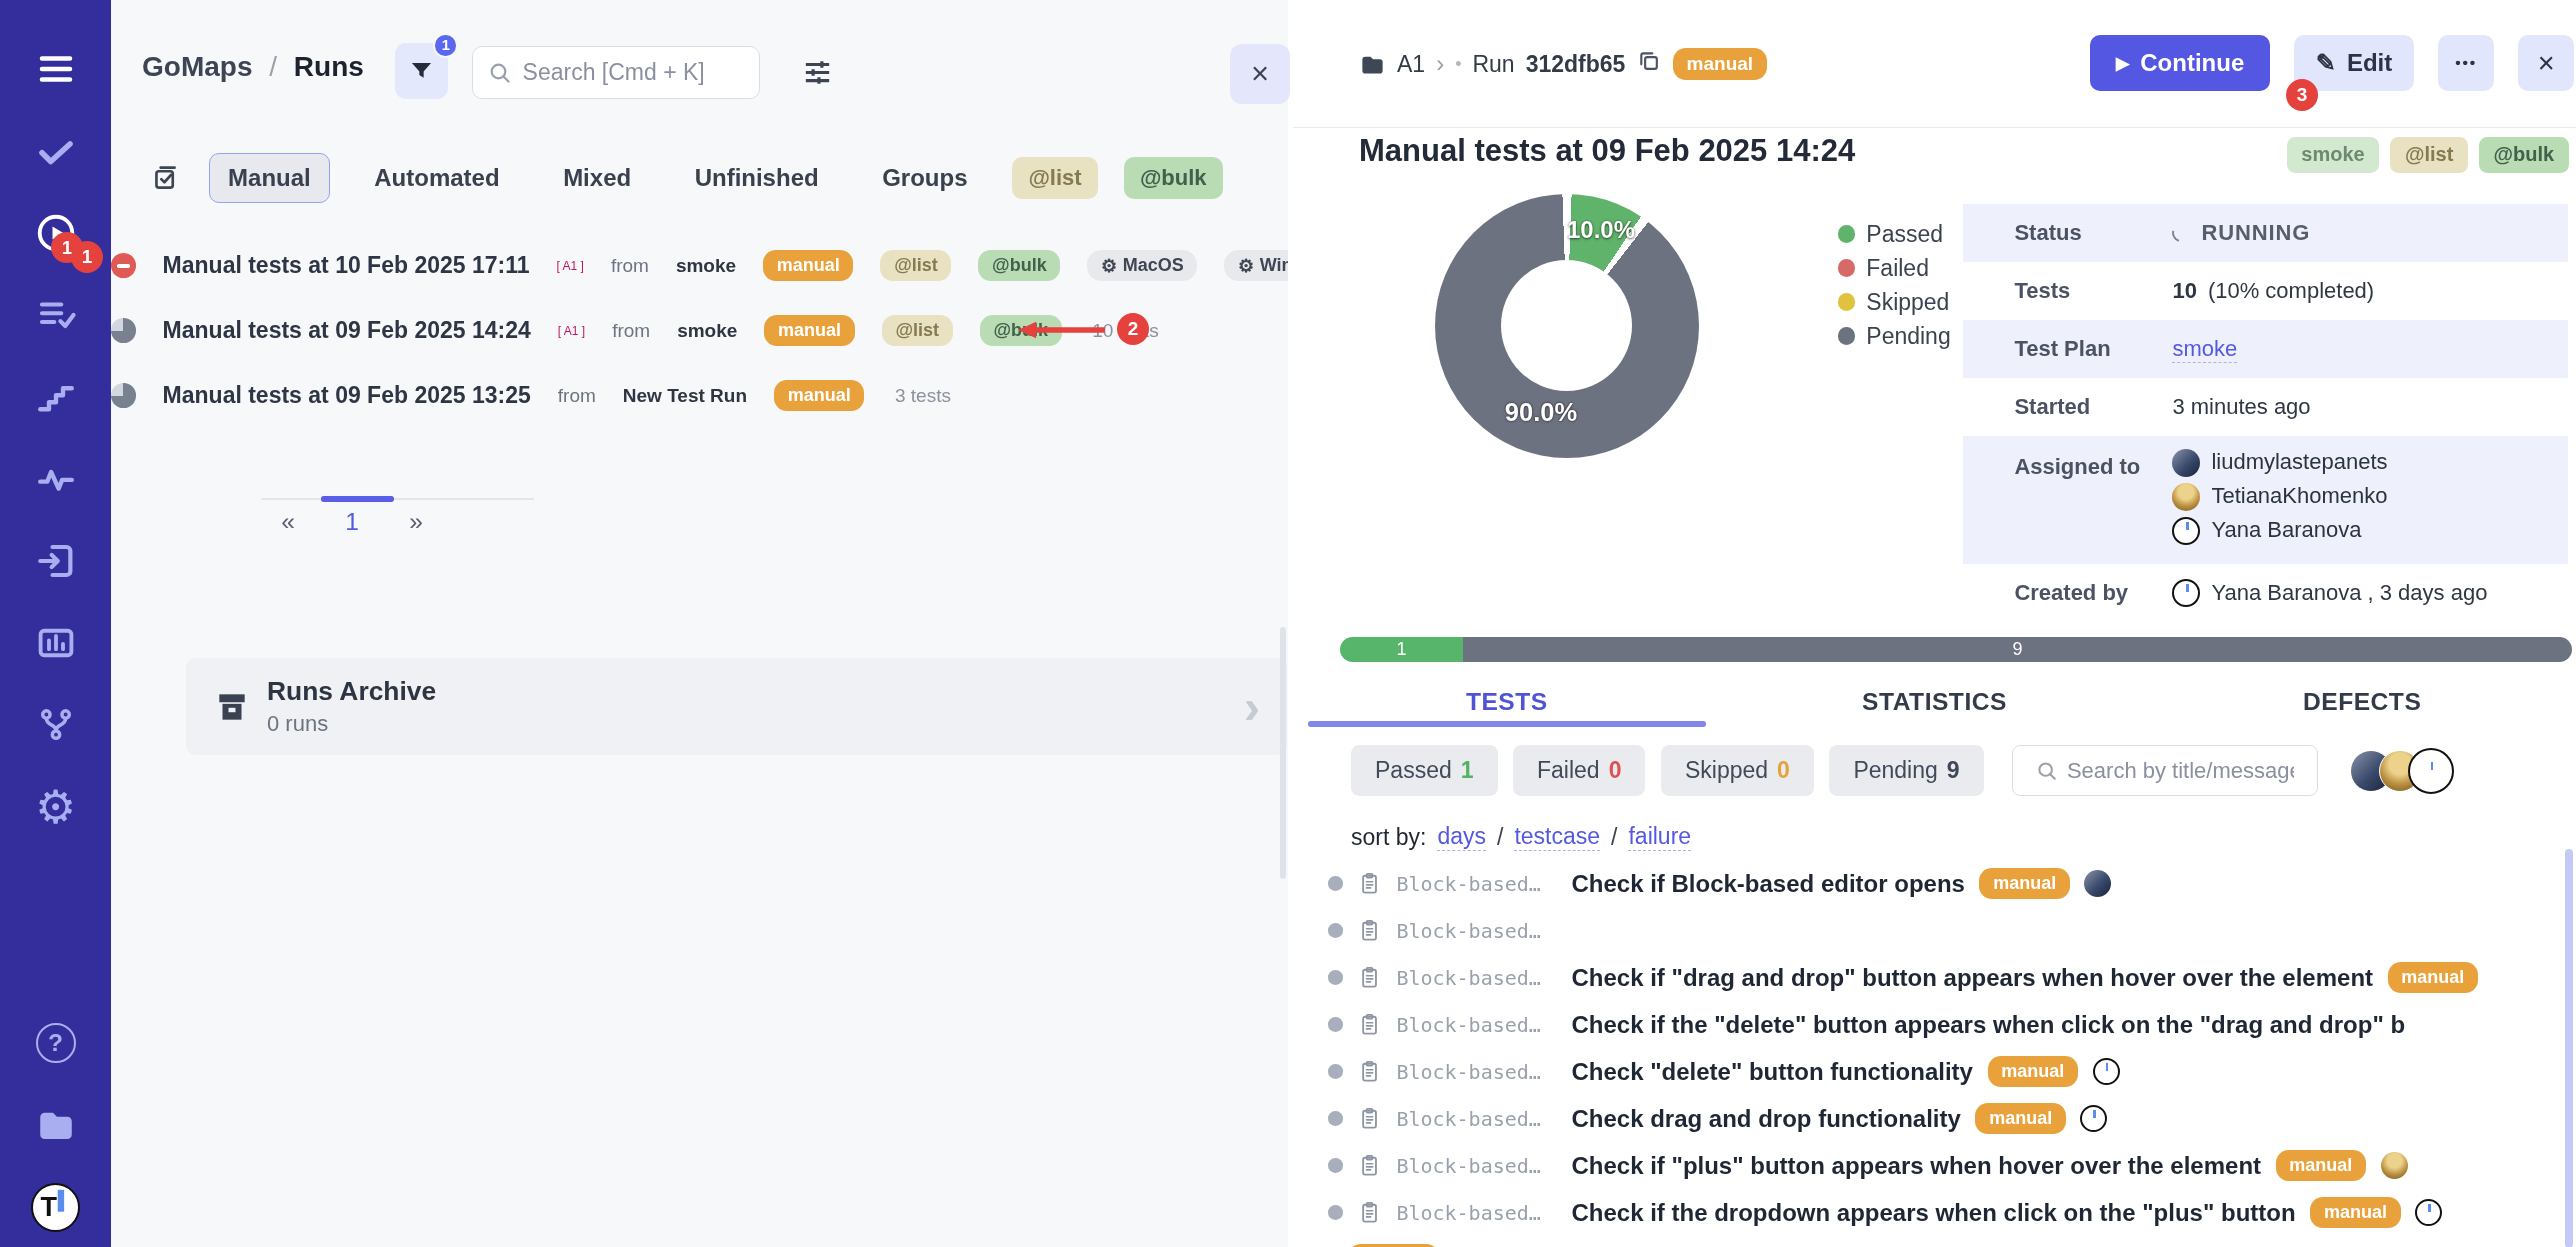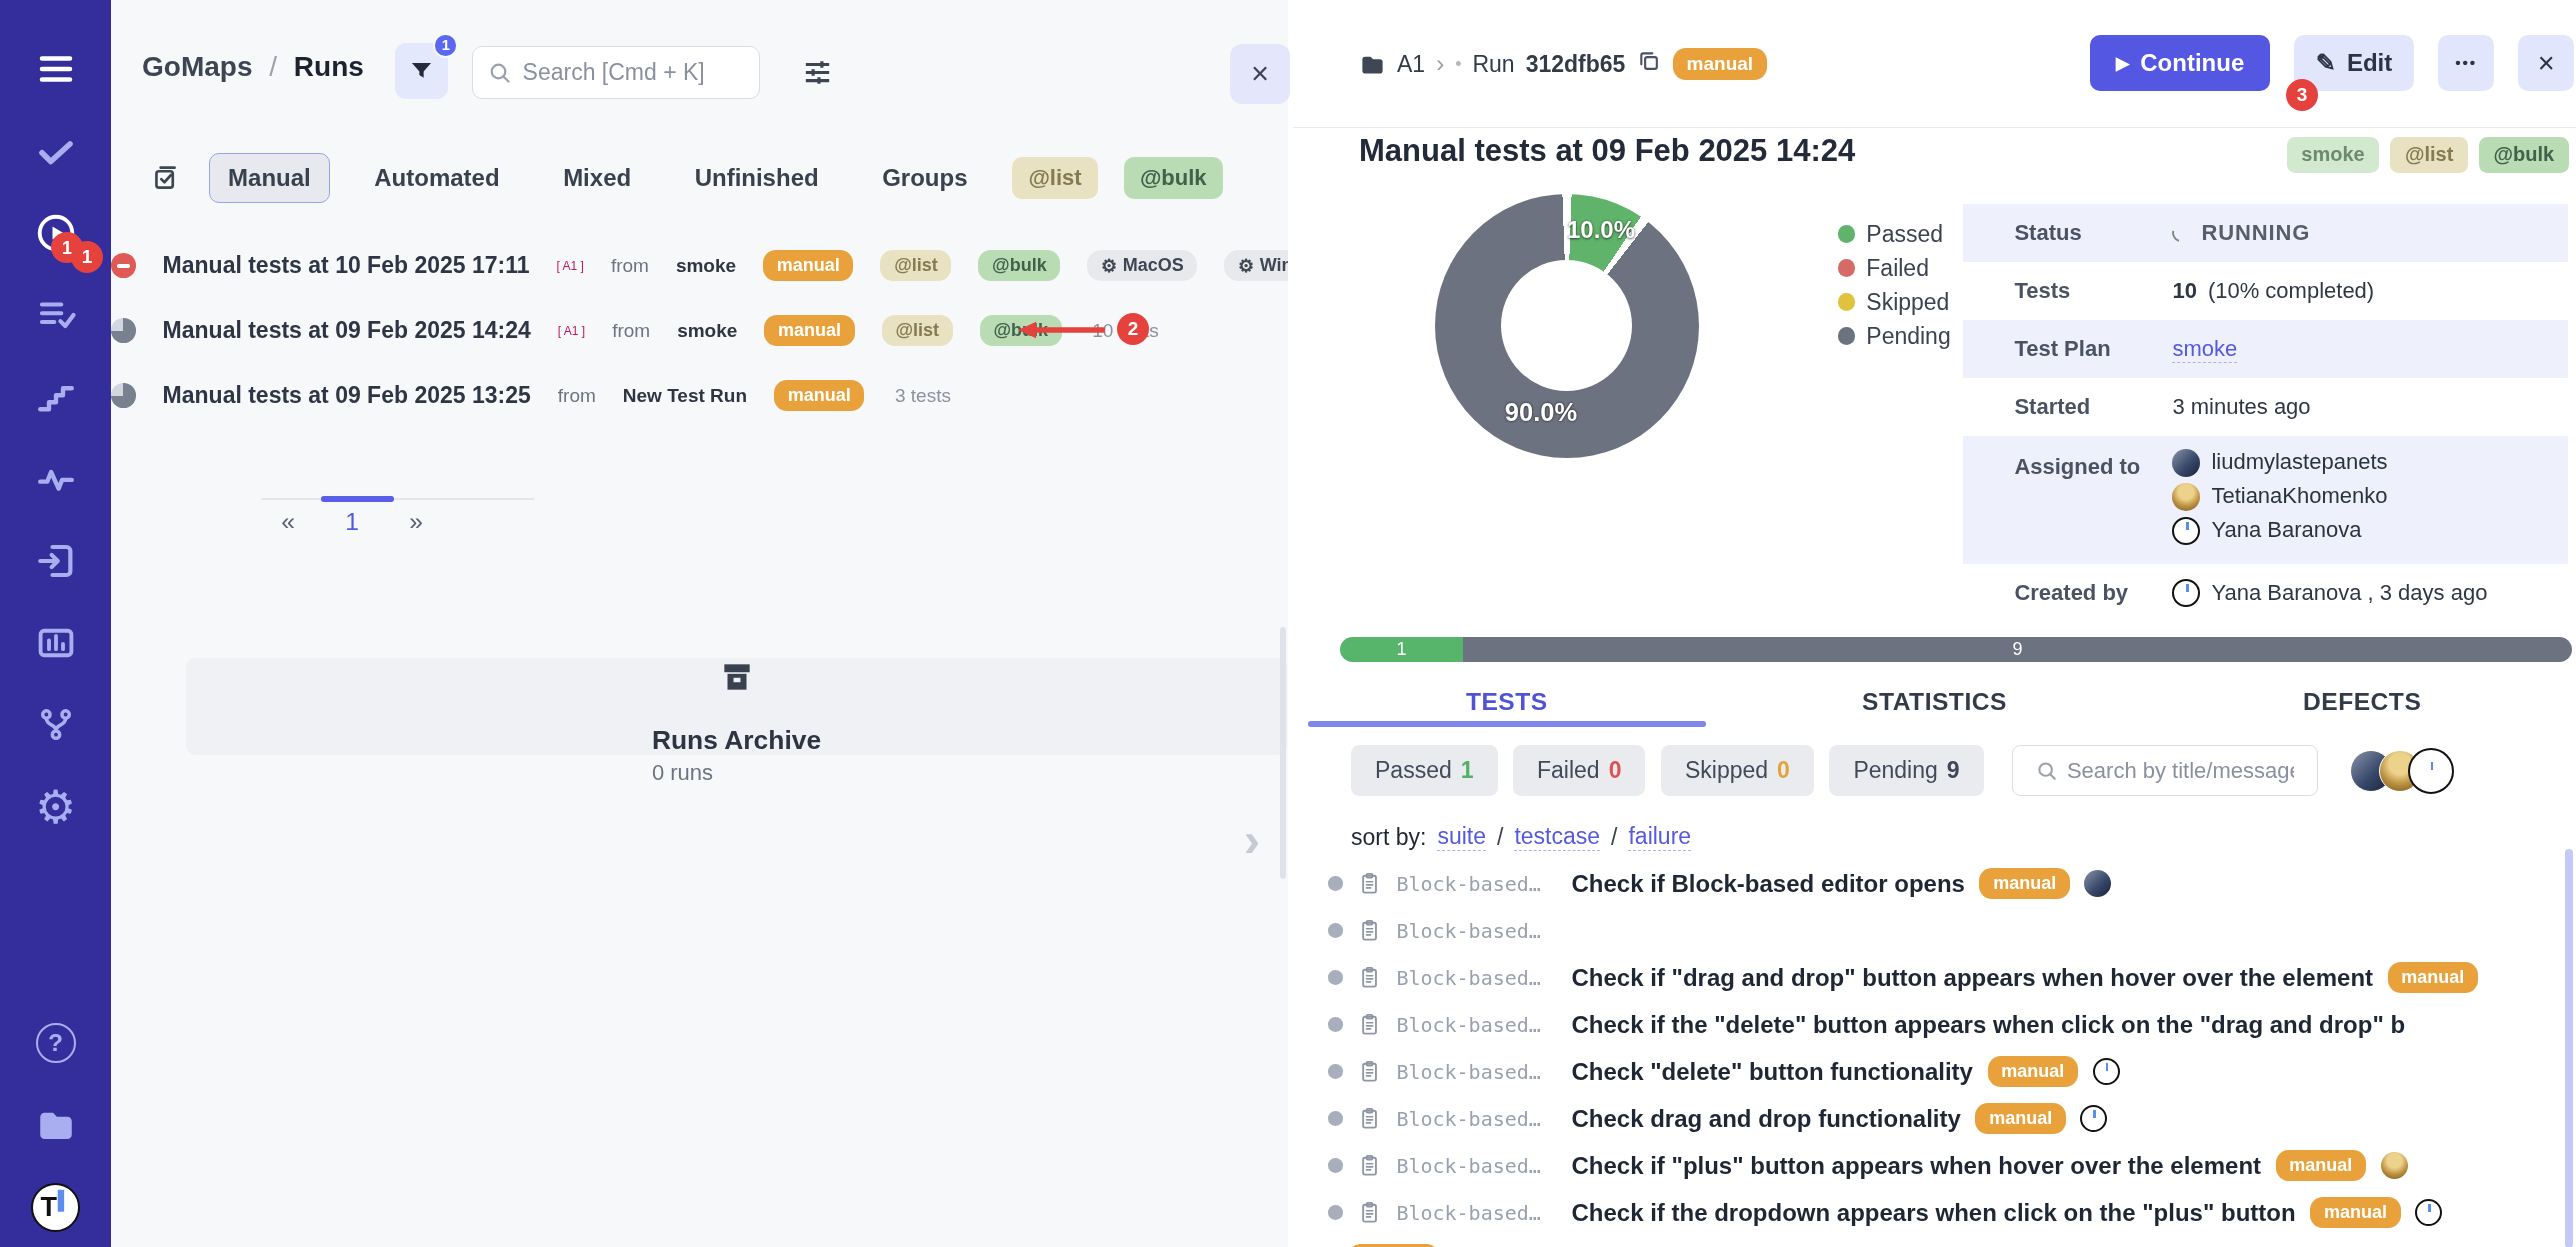--- a/index.html
+++ b/index.html
@@ -79,21 +79,21 @@
   .run-count { font-size:19px; color:#8b919f; margin-left:3.6px; }
   .run-row .pill { font-size:18px; }
 
   .pag-line { position:absolute; left:150px; top:498px; width:273px; height:1.8px; background:#e4e6eb; }
   .pag-active { position:absolute; left:210px; top:496px; width:73px; height:5.5px; border-radius:2.7px; background:#5a5fe8; }
   .pager { position:absolute; left:159px; top:508px; width:164px; display:flex; justify-content:space-between; }
   .pager span { width:36px; text-align:center; font-size:24.6px; color:#596070; cursor:pointer; }
   .pager .cur { color:#5558e0; }
 
   .archive-card { position:absolute; left:75px; top:658px; width:1101px; height:97px; background:#eff1f4;
-    border-radius:9px; display:flex; align-items:center; padding:0 27px; gap:29px; cursor:pointer;flex-direction:column; }
+    border-radius:9px; display:flex; align-items:center; padding:0 27px; gap:16px; cursor:pointer; }
   .archive-card svg { width:38px; height:38px; flex:none; }
   .arch-title { font-size:26.4px; font-weight:bold; color:#2d3442; }
   .arch-sub { font-size:22px; color:#6d7481; margin-top:3.6px; }
   .arch-chevron { margin-left:auto; font-size:49px; color:#c6cad2; line-height:1; font-weight:bold; }
   .lp-scroll { position:absolute; left:1169px; top:627px; width:6.4px; height:252px; border-radius:3.6px; background:#e0e2ea; }
 
   
   .right-panel { position:absolute; left:1293px; top:0; width:1283px; height:1248px; background:#fff; }
   .rp-header { position:absolute; left:0; top:0; width:1283px; height:128px; border-bottom:1.8px solid #e9ebef; }
   .rp-crumb { position:absolute; left:66px; top:0; height:128px; display:flex; align-items:center; gap:11px;
@@ -571,21 +571,21 @@
     </div>
     <div class="avatar-stack">
       <span class="avatar av-liudmyla"></span>
       <span class="avatar av-tetiana"></span>
       <span class="avatar av-logo"></span>
     </div>
   </div>
 
   <div class="sortbar">
     <span>sort by:</span>
-    <a class="link">suite</a>
+    <a class="link">days</a>
     <span class="slash">/</span>
     <a class="link">testcase</a>
     <span class="slash">/</span>
     <a class="link">failure</a>
   </div>
 
   <div class="tests">
 
       <div class="test-row">
         <span class="t-dot"></span>

